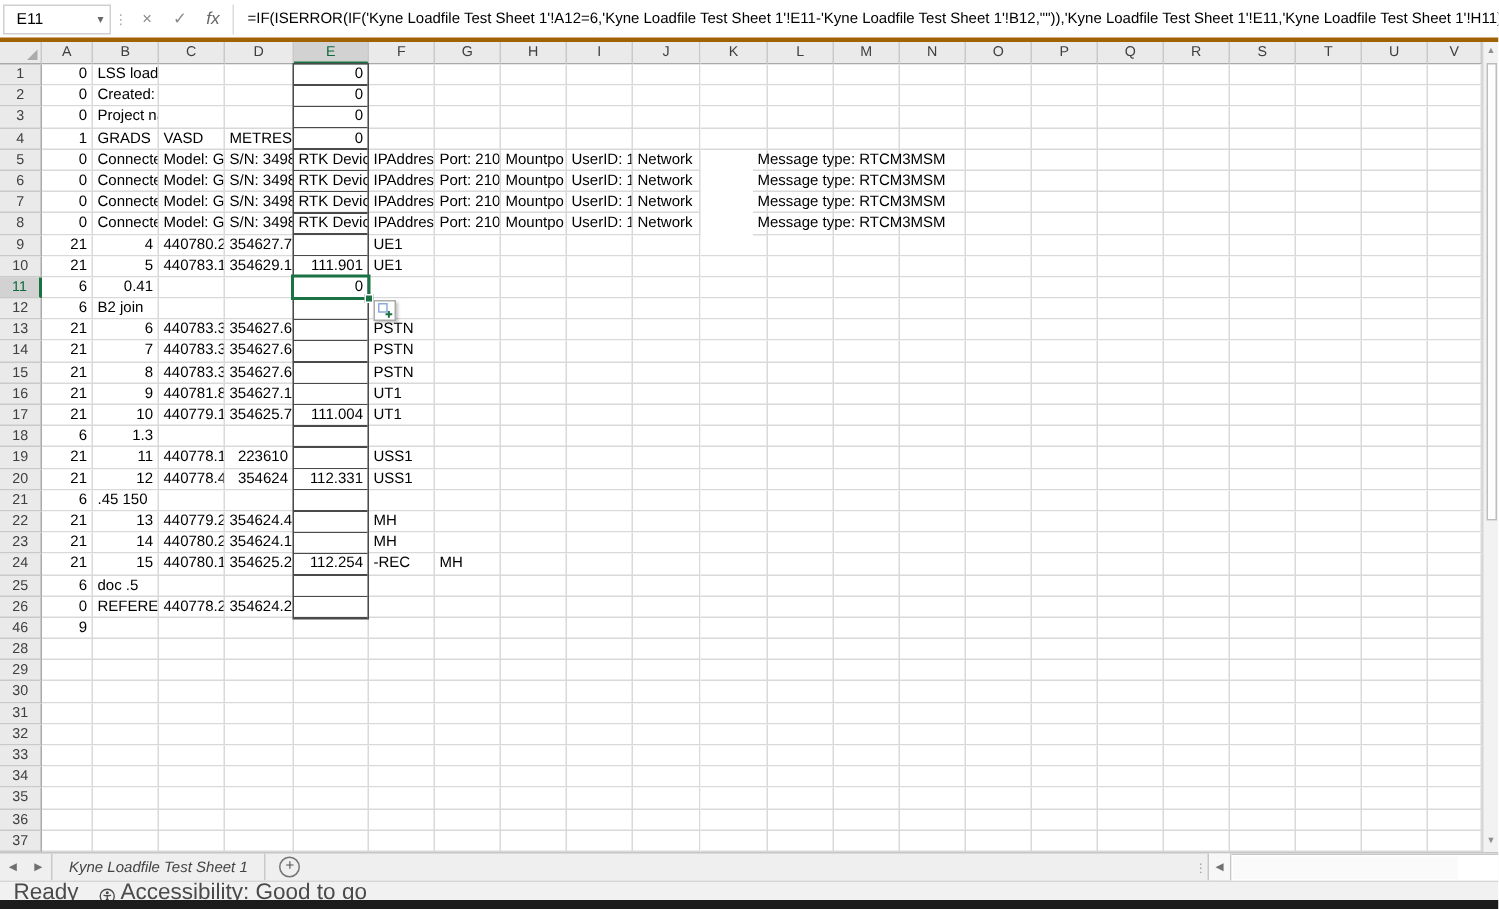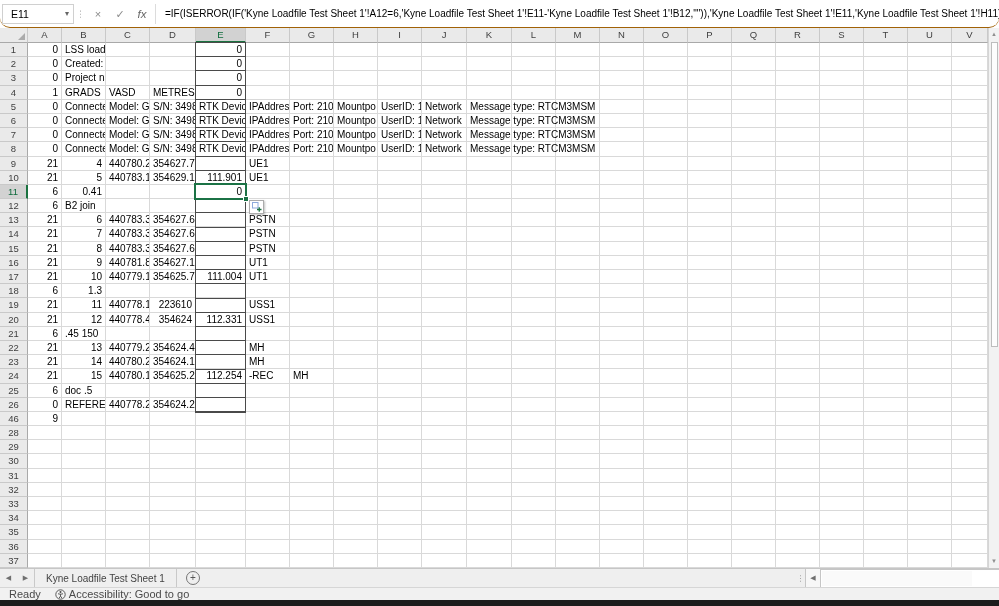--- a/index.html
+++ b/index.html
@@ -2,22 +2,22 @@
 <html><head>
 <meta charset="utf-8">
 <style>
   * { box-sizing: border-box; margin: 0; padding: 0; }
   html,body { width: 999px; height: 606px; overflow: hidden; background:#fff;
               font-family: "Liberation Sans", sans-serif; }
 
   .app { width: 999px; height: 606px; display: flex; flex-direction: column; }
 
   
-  .formula-bar { height: 28px; background:#FFFFFF; border-bottom:1px solid #a16207;
-                 display:flex; align-items:center; flex:0 0 28px;border-radius:10px; }
+  .formula-bar { height: 28px; background:#FFFFFF; border-bottom:3px solid #a16207;
+                 display:flex; align-items:center; flex:0 0 28px; }
   .name-box { width:72px; height:20px; margin:0 0 0 2px; border:1px solid #D0D0D0;
               background:#fff; display:flex; align-items:center; justify-content:space-between;
               padding:0 4px 0 8px; font-size:10.5px; color:#000; }
   .name-dd { font-size:8px; color:#666; }
   .fb-dots { width:13px; text-align:center; color:#ADADAD; font-size:9px; }
   .fb-btn { background:none; border:none; width:22px; height:20px; line-height:20px;
             text-align:center; color:#8A8A8A; font-size:11px; font-family:"Liberation Sans",sans-serif; }
   .fb-btn.fx { font-family:Liberation Sans, sans-serif; font-style:italic; color:#666; font-size:11.5px; }
   .fb-sep { width:1px; height:20px; background:#DCDCDC; margin:0 2px; }
   .formula-text { flex:1; font-size:10px; color:#000; white-space:nowrap; overflow:hidden;
@@ -32,21 +32,21 @@
   .corner { position:relative; }
   .tri { position:absolute; right:2px; bottom:2px; width:0; height:0;
          border-bottom:7px solid #ABABAB; border-left:7px solid transparent; }
   .rh { background:#EAEAEA; border-right:1px solid #A9A9A9; border-bottom:1px solid #C9C9C9;
         font-size:9.5px; color:#3F3F3F; text-align:center; line-height:13.2px; overflow:hidden; }
   .rh.sel { background:#D2D2D2; color:#0E6B3C; border-right:2px solid #1A7240; }
   .cell { background:#fff; border-right:1px solid #D9D9D9; border-bottom:1px solid #D9D9D9;
           font-size:10px; color:#000; line-height:13.2px; padding:0 3px; overflow:hidden;
           white-space:nowrap; text-align:left; }
   .cell.num { text-align:right; }
-  .cell.spill { overflow:visible; position:relative; z-index:1; }
+  .cell.spill { overflow:visible; position:relative; z-index:1;margin-left:35px; }
 
   
   .e-range { position:absolute; left:195px; top:14px; width:51px; height:371px;
              border:1px solid #4A4A4A; pointer-events:none; z-index:2;
              background:repeating-linear-gradient(to bottom, transparent 0 13.2px, #4A4A4A 13.2px 14.2px); }
 
   
   .sel-box { position:absolute; left:194px; top:155px; width:53px; height:17px;
              border:2px solid #1B7245; pointer-events:none; z-index:4; }
   .fill-handle { position:absolute; left:243px; top:168px; width:6px; height:6px;
@@ -63,39 +63,39 @@
   .vs-thumb { position:absolute; top:14px; left:2px; width:7px; height:305px;
               background:#FDFDFD; border:1px solid #BDBDBD; }
 
   
   .tab-bar { height:19px; flex:0 0 19px; background:#EFEFEF; border-top:1px solid #C6C6C6;
              display:flex; align-items:stretch; font-size:10px; }
   .tab-nav { width:17px; display:flex; align-items:center; justify-content:center;
              color:#707070; font-size:7px; }
   .sheet-tab { padding:0 11px; display:flex; align-items:center; color:#444;
                border-right:1px solid #C9C9C9; white-space:nowrap; }
-  .sheet-tab.first { border-left:1px solid #C9C9C9; }
+  .sheet-tab.first { border-left:1px solid #C9C9C9;font-style:italic; }
   .sheet-tab.active { background:#FFFFFF; color:#1A7240; font-weight:bold;
                       border-bottom:2px solid #1A7240; }
   .add-sheet { width:14px; height:14px; border-radius:50%; border:1px solid #757575;
                color:#555; font-size:10px; line-height:11px; text-align:center;
                align-self:center; margin-left:9px; flex:0 0 14px; }
   .tab-spacer { flex:1; }
   .tab-splitter { width:9px; display:flex; align-items:center; justify-content:center;
                   color:#9A9A9A; font-size:8px; }
   .hs-left { width:16px; border-left:1px solid #C6C6C6; border-right:1px solid #C6C6C6;
              background:#F7F7F7; color:#707070; font-size:7px; display:flex;
              align-items:center; justify-content:center; }
   .hs-track { width:178px; background:#FFFFFF; border-top:1px solid #C6C6C6;
               position:relative; }
   .hs-thumb { position:absolute; left:1px; top:1px; bottom:1px; width:150px; background:#FAFAFA; }
 
   
   .status-bar { height:13px; flex:0 0 13px; background:#F1F1F1; border-top:1px solid #D6D6D6;
-                display:flex; align-items:center; font-size:11px; color:#4A4A4A; }
+                display:flex; align-items:center; font-size:15px; color:#4A4A4A; }
   .ready-label { margin-left:9px; }
   .acc { display:flex; align-items:flex-end; gap:3px; margin-left:14px; }
   .bottom-strip { height:6px; flex:0 0 6px; background:#1C1C1C; }
 </style>
 </head>
 <body>
 
 <div class="app">
 
   <div class="formula-bar">

